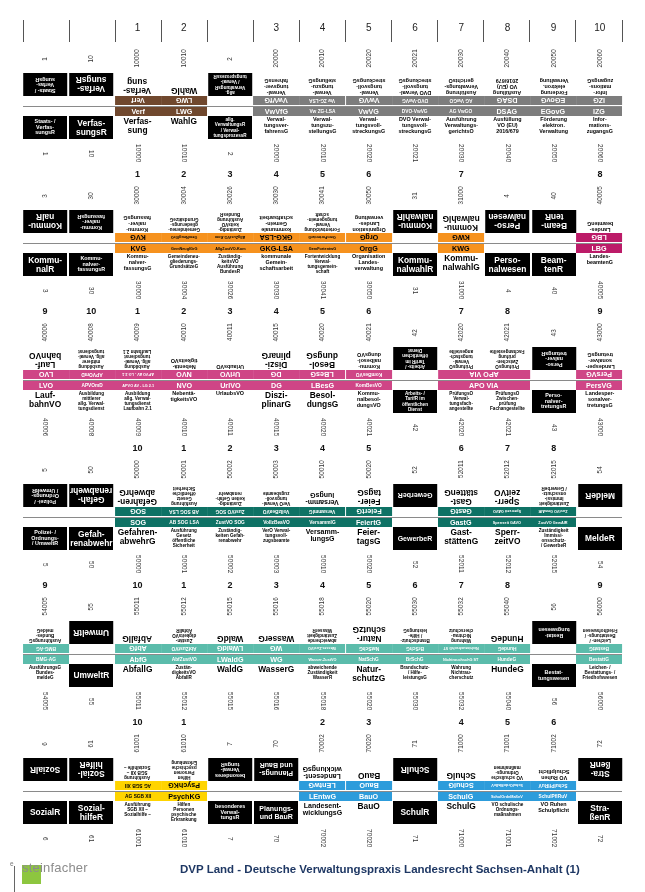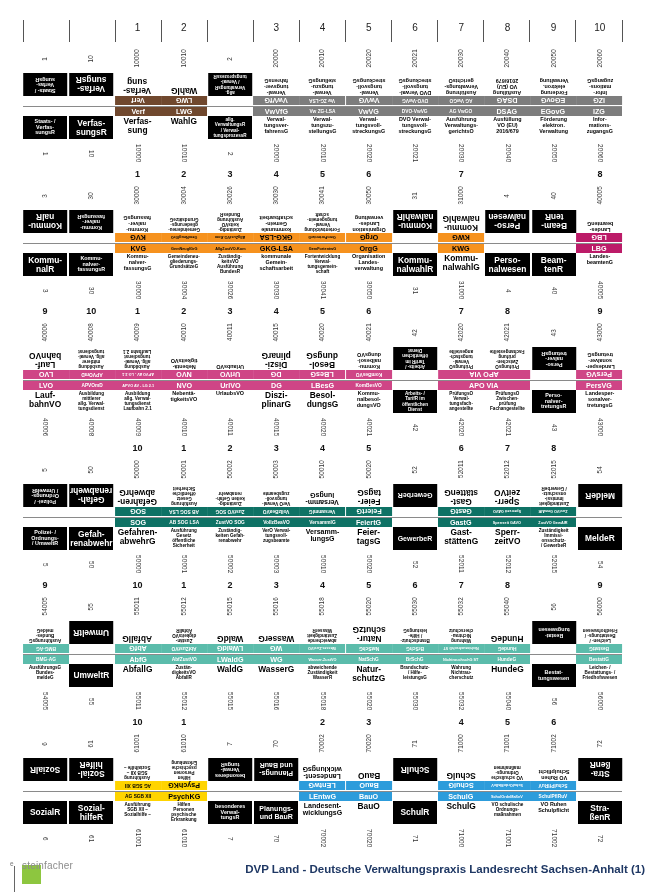--- a/index.html
+++ b/index.html
@@ -44,22 +44,22 @@
   .b-lg{font-size:7.2px}
   .b-sm{font-size:4.8px}
   .b-xs{font-size:3.8px}
 
   
   .footer{display:flex;align-items:flex-start;margin-top:7px;height:42px}
   .logo{position:relative;width:150px;height:40px;flex:0 0 auto}
   .logo-line{position:absolute;left:14px;top:7px;width:1px;height:28px;background:#666}
   .logo-e{position:absolute;left:10px;top:1px;font-size:6.5px;color:#777}
   .logo-square{position:absolute;left:22px;top:6px;width:19px;height:19px;background:#8dc63f}
-  .logo-text{position:absolute;left:22px;top:1px;font-size:10px;color:#8c8c8c;letter-spacing:.2px}
-  .sheet-title{flex:1;text-align:right;font-size:11.5px;font-weight:bold;color:#1f3864;padding-top:4px;padding-left:30px}
+  .logo-text{position:absolute;left:22px;top:1px;font-size:13px;color:#8c8c8c;letter-spacing:.2px}
+  .sheet-title{flex:1;text-align:left;font-size:11.5px;font-weight:bold;color:#1f3864;padding-top:4px;padding-left:30px}
 </style>
 </head>
 <body>
 
 <div id="sheet">
     <div class="ruler">
       <div class="tick" style="left: calc(0% - 0.5px);"></div>
       <div class="tick" style="left: calc(7.69231% - 0.5px);"></div>
       <div class="tick" style="left: calc(15.3846% - 0.5px);"></div>
       <div class="tick" style="left: calc(23.0769% - 0.5px);"></div>

